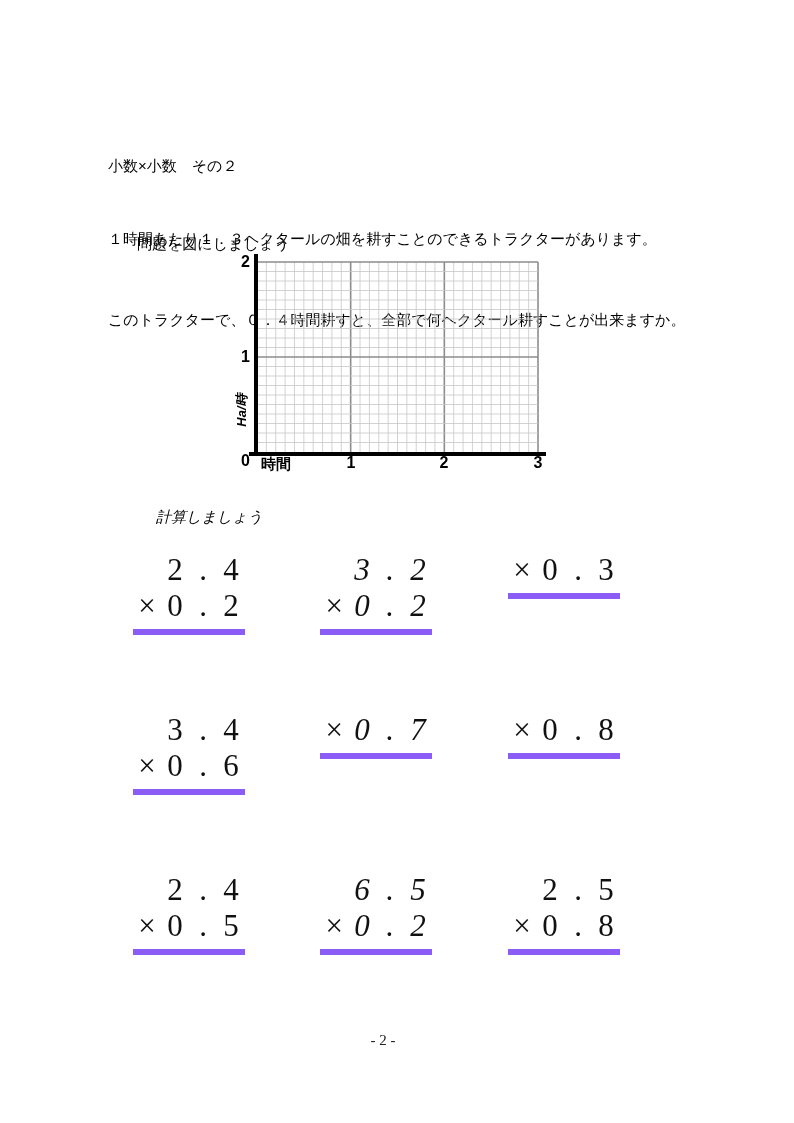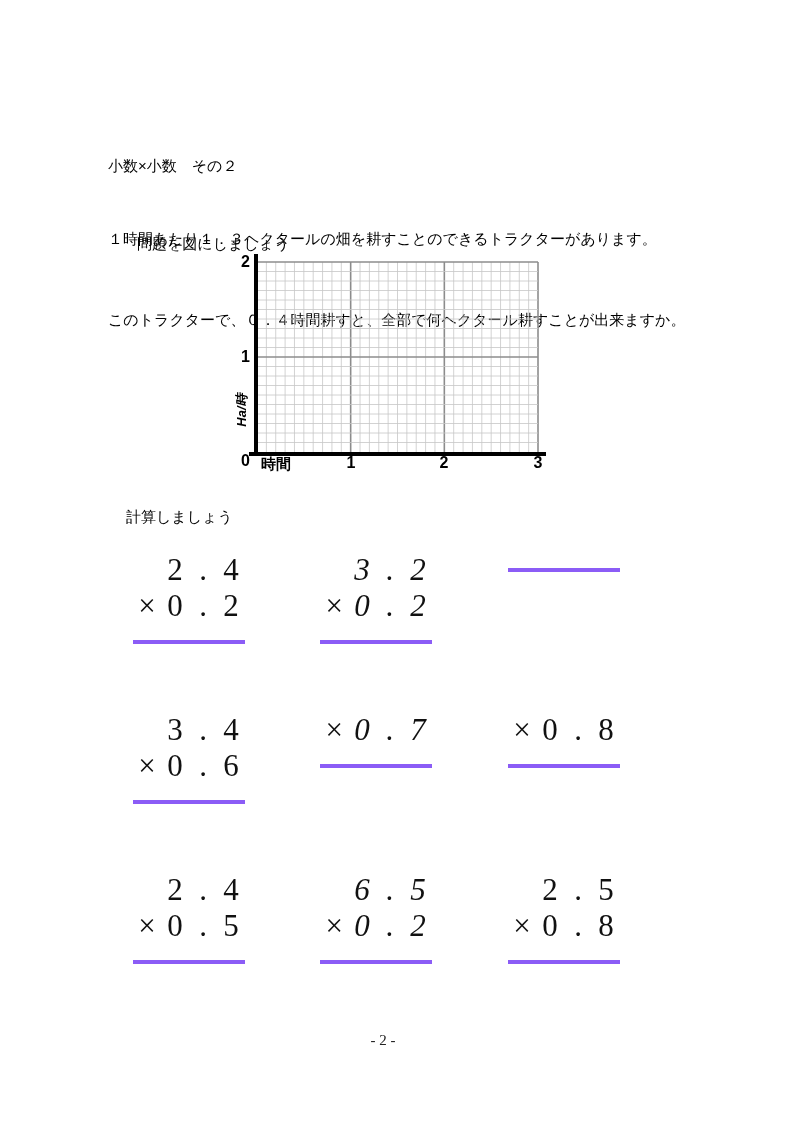--- a/index.html
+++ b/index.html
@@ -90,39 +90,40 @@
     font-style: italic;
     font-size: 13px;
     text-align: center;
     transform: rotate(-90deg);
     transform-origin: center center;
     white-space: nowrap;
   }
   
   .calc-heading {
     position: absolute;
-    left: 126px;
+    left: 156px;
     top: 508px;
     font-size: 15px;
+    font-style: italic;
   }
   .prob-row {
     position: absolute;
     left: 133px;
     width: 560px;
     height: 90px;
   }
   .row-1 { top: 552px; }
   .row-2 { top: 712px; }
   .row-3 { top: 872px; }
   .problem {
     position: absolute;
     top: 0;
     width: 112px;
-    border-bottom: 4px solid #8b5cf6;
-    padding-bottom: 16px;
+    border-bottom: 6px solid #8b5cf6;
+    padding-bottom: 5px;
     font-family: "Liberation Serif", serif;
     font-size: 31px;
     color: #111;
   }
   .col-1 { left: 0; }
   .col-2 { left: 187px; font-style: italic; }
   .col-3 { left: 375px; }
   .p-line { height: 36px; line-height: 36px; white-space: nowrap; }
   .ch {
     display: inline-block;
@@ -226,20 +227,21 @@
   <div class="prob-row row-1">
     <div class="problem col-1">
       <div class="p-line"><span class="ch"></span><span class="ch">2</span><span class="ch">.</span><span class="ch">4</span></div>
       <div class="p-line"><span class="ch">×</span><span class="ch">0</span><span class="ch">.</span><span class="ch">2</span></div>
     </div>
     <div class="problem col-2">
       <div class="p-line"><span class="ch"></span><span class="ch">3</span><span class="ch">.</span><span class="ch">2</span></div>
       <div class="p-line"><span class="ch">×</span><span class="ch">0</span><span class="ch">.</span><span class="ch">2</span></div>
     </div>
     <div class="problem col-3">
+      <div class="p-line"><span class="ch">×</span><span class="ch">0</span><span class="ch">.</span><span class="ch">3</span></div>
     </div>
   </div>
 
   <div class="prob-row row-2">
     <div class="problem col-1">
       <div class="p-line"><span class="ch"></span><span class="ch">3</span><span class="ch">.</span><span class="ch">4</span></div>
       <div class="p-line"><span class="ch">×</span><span class="ch">0</span><span class="ch">.</span><span class="ch">6</span></div>
     </div>
     <div class="problem col-2">
       <div class="p-line"><span class="ch">×</span><span class="ch">0</span><span class="ch">.</span><span class="ch">7</span></div>

